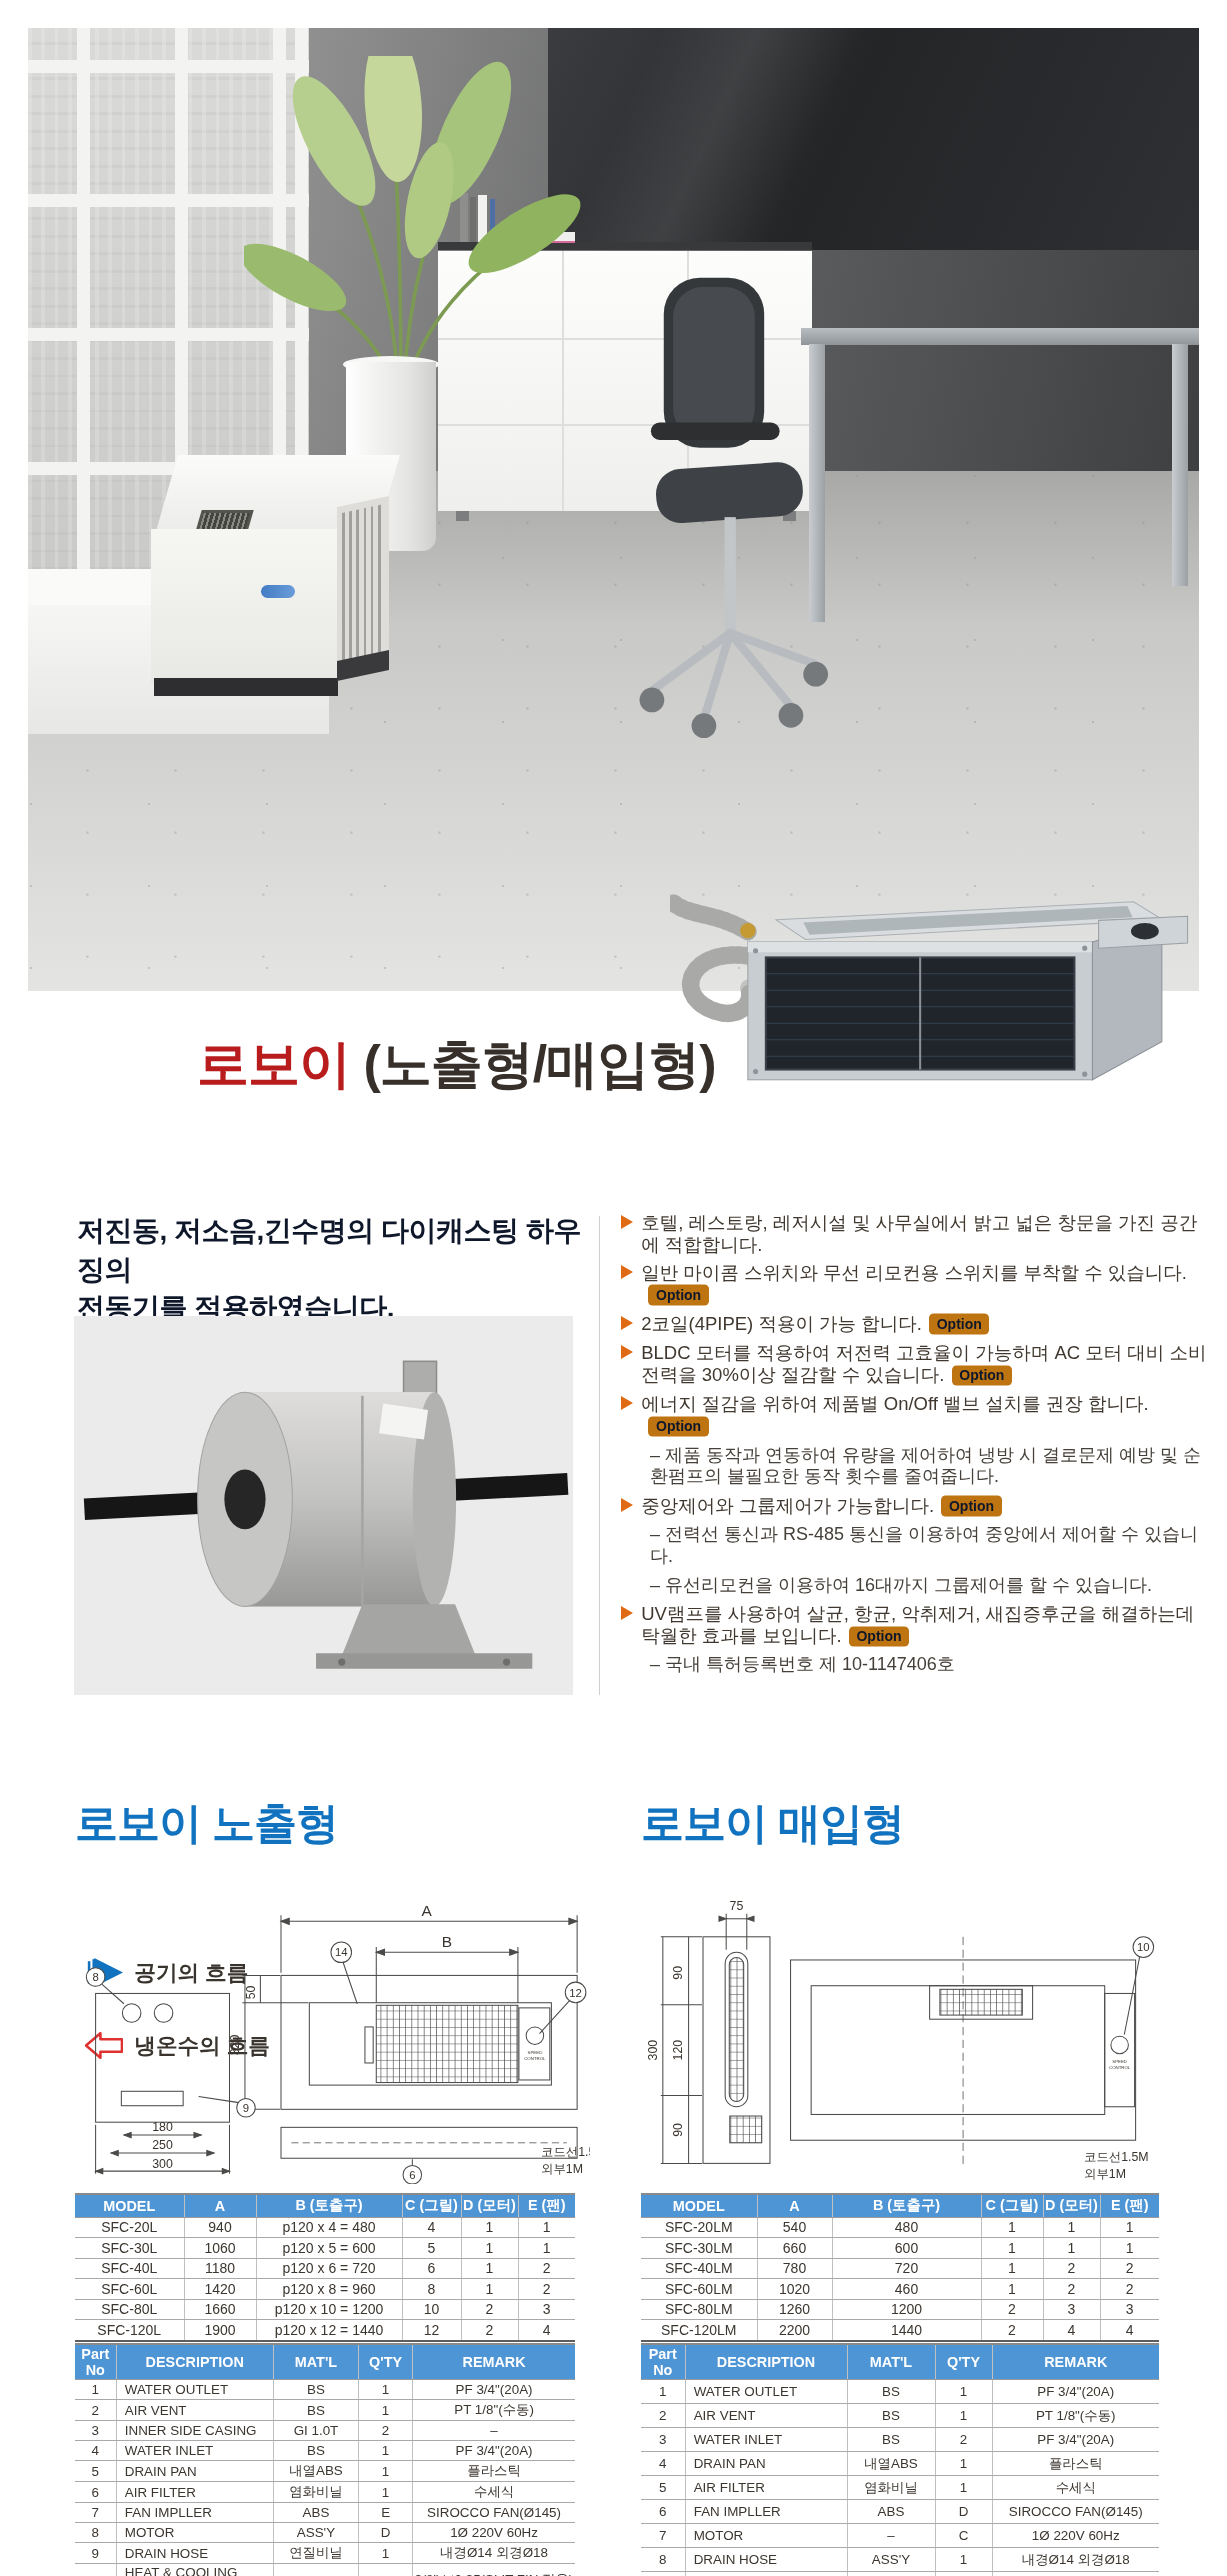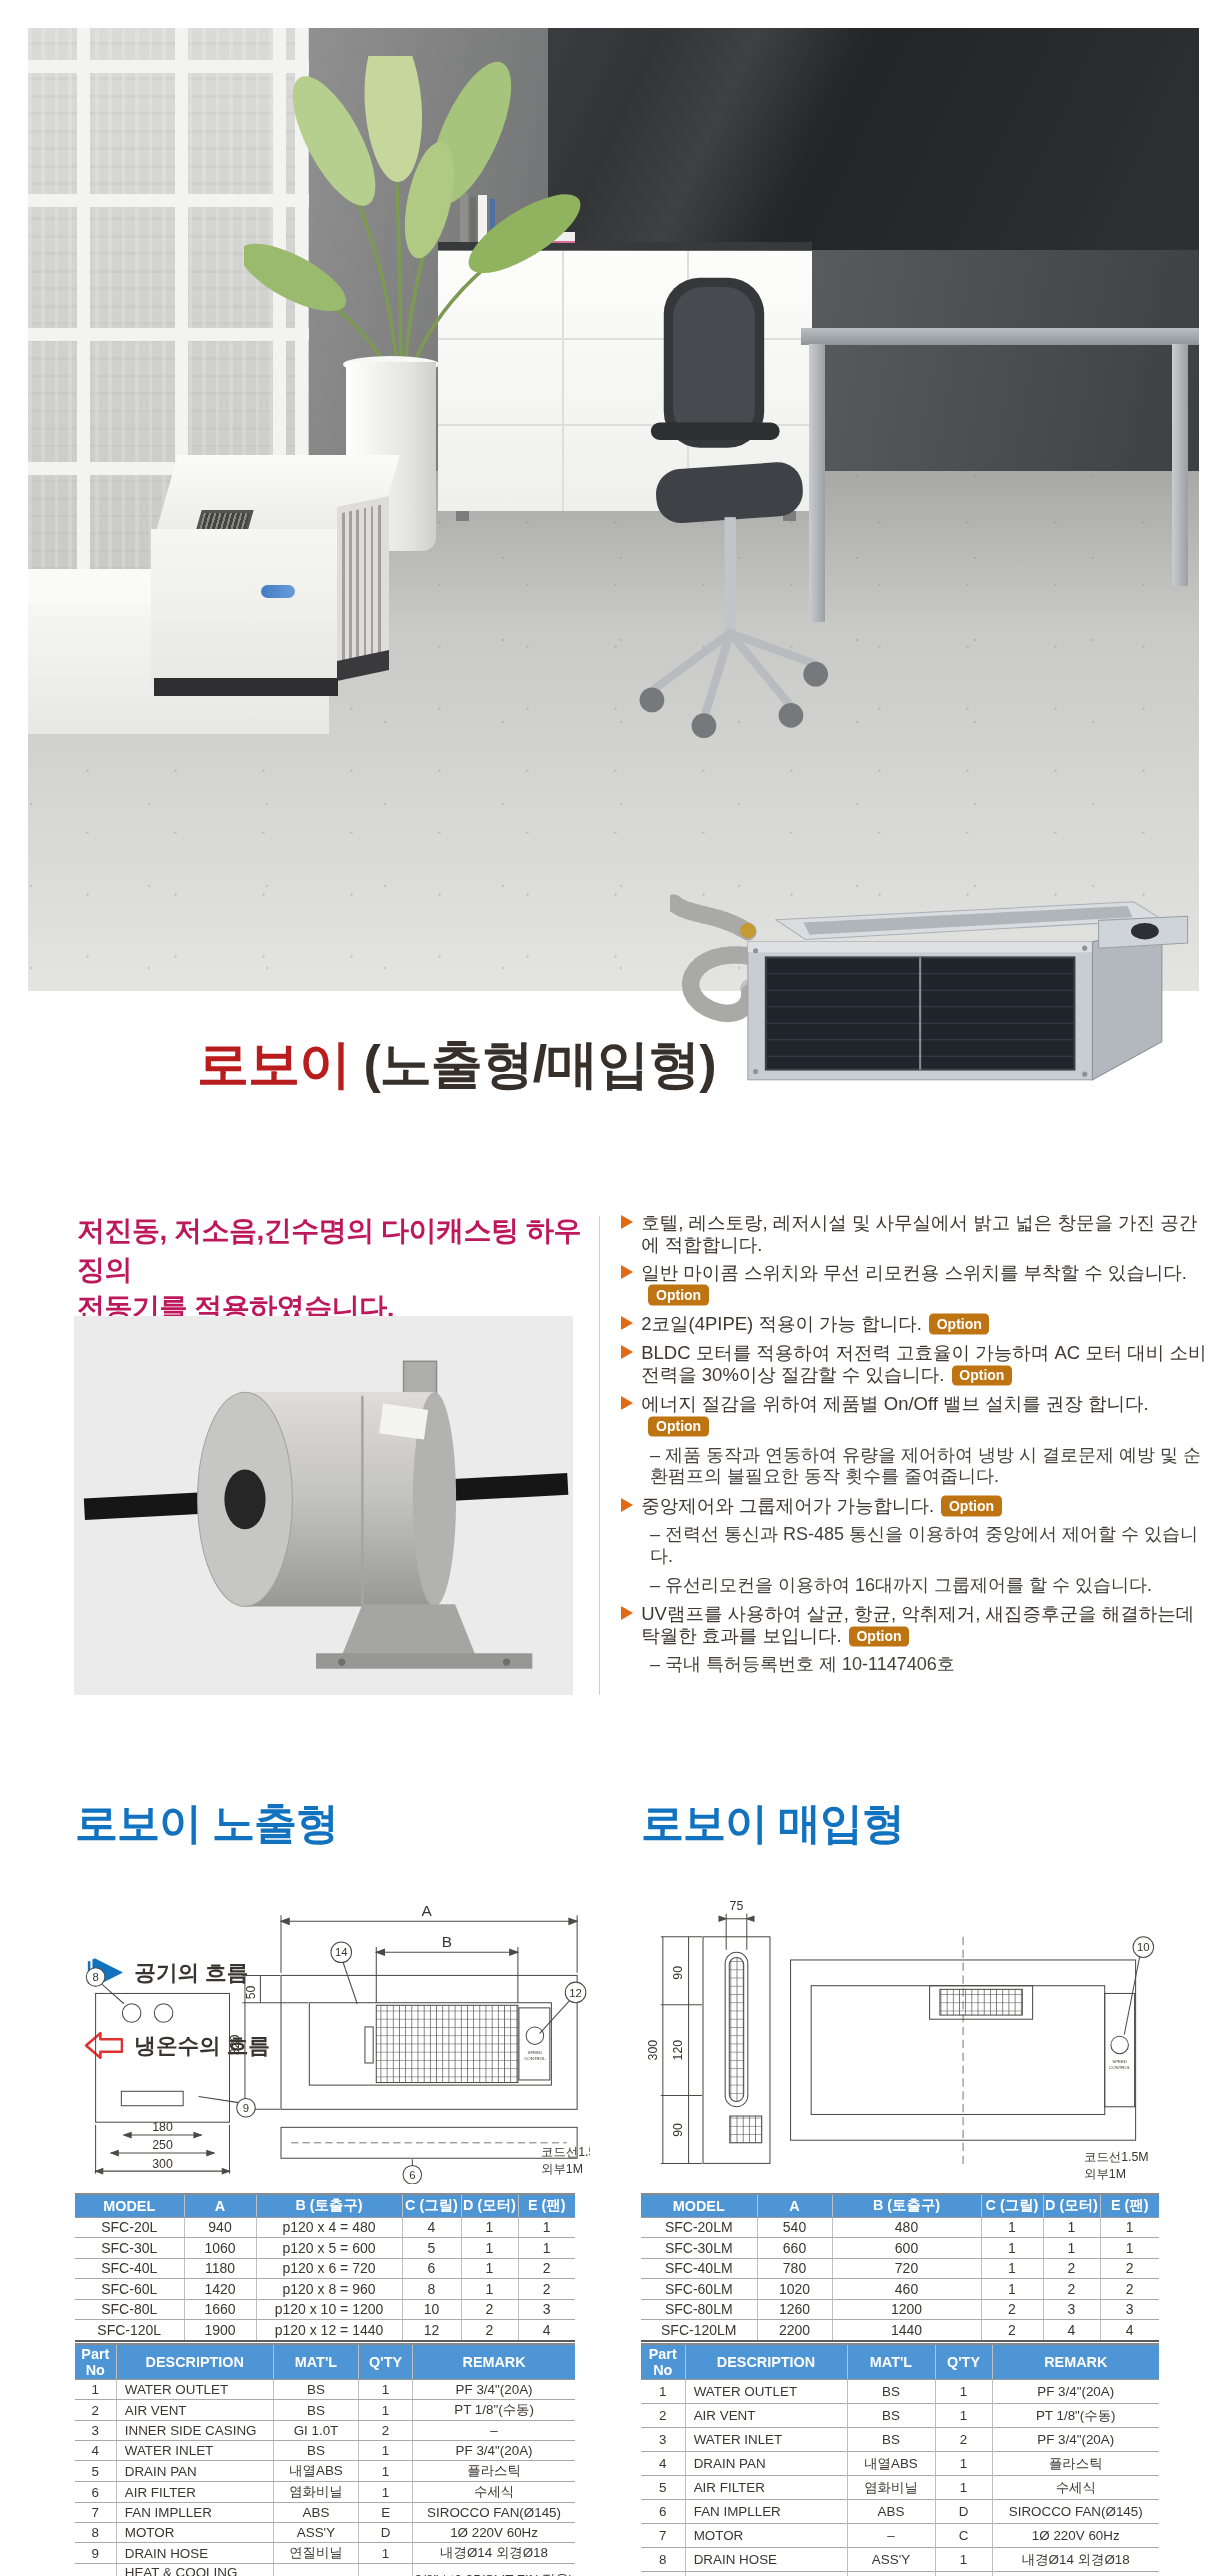--- a/index.html
+++ b/index.html
@@ -53,29 +53,29 @@
   .fu-logo{position:absolute;left:233px;top:557px;width:34px;height:13.4px;border-radius:6.7px;
       background:linear-gradient(90deg,#2f6fc0,#5b93d6);opacity:.9;}
 
   
   .title{position:absolute;left:197px;top:1030px;font-size:52px;font-weight:bold;letter-spacing:-1px;}
   .title .t-blue{color:#b91c1c;}
   .title .t-dark{color:#372f2a;font-weight:600;}
 
   
   .headline{position:absolute;left:77px;top:1212px;width:520px;font-size:28px;line-height:1.38;
-      font-weight:bold;color:#be185d;letter-spacing:-0.5px;}
+      font-weight:bold;color:#0f172a;letter-spacing:-0.5px;}
   .motorbox{position:absolute;left:74px;top:1316px;width:499px;height:379px;background:#ebebeb;}
   .vdivider{position:absolute;left:599px;top:1216px;width:1px;height:479px;background:#cfcfcf;}
   .bullets{position:absolute;left:621px;top:1212px;width:592px;font-size:18.5px;line-height:1.18;color:#40382f;}
   .bullet{display:flex;margin-bottom:6.2px;}
   .b-arrow{flex:0 0 auto;width:0;height:0;margin:3.1px 8.2px 0 0;
       border-left:12.4px solid #e06a13;border-top:7.2px solid transparent;border-bottom:7.2px solid transparent;}
   .b-text{flex:1;}
-  .opt{display:inline-block;background:#bd7411;color:#ffffff;font-size:14px;font-weight:bold;
+  .opt{display:inline-block;background:#bd7411;color:#0f172a;font-size:14px;font-weight:bold;
       padding:1.5px 7.7px 2.6px;border-radius:4.6px;margin-left:7.2px;transform:translateY(-1.5px);}
   .b-sub{margin:1px 0 7.2px 29px;font-size:18px;line-height:1.2;color:#46403a;}
 
   
   .sechead{position:absolute;top:1795px;font-size:43px;font-weight:bold;color:#1173bf;letter-spacing:-1px;}
   .legend-row{position:absolute;left:85px;display:flex;align-items:center;font-size:21.6px;font-weight:bold;color:#3a342e;text-align:right;}
   .legend-row svg{margin-right:11.3px;}
 
   
   .diag{position:absolute;top:1875px;}

